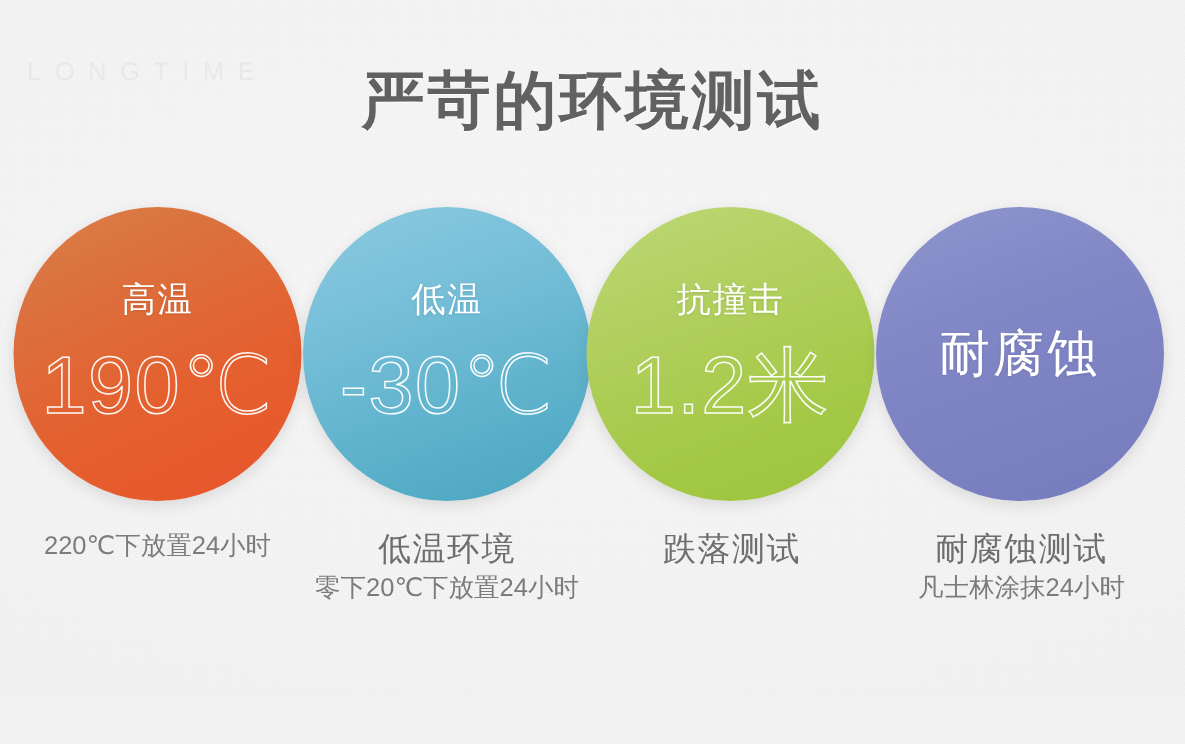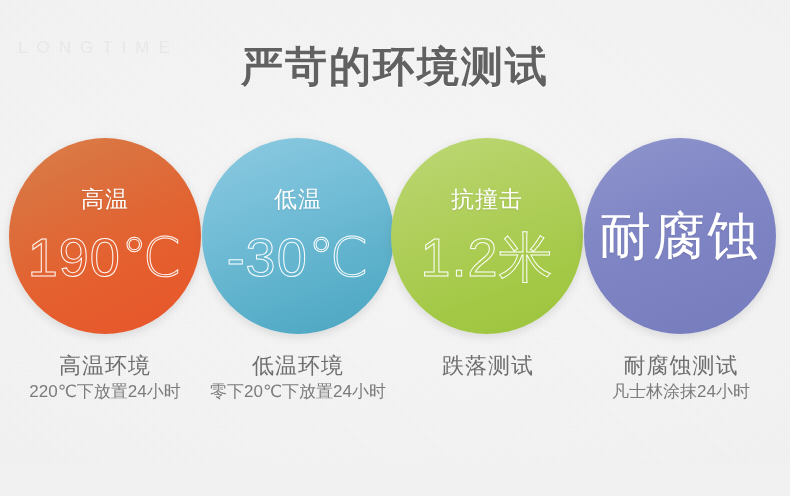--- a/index.html
+++ b/index.html
@@ -109,21 +109,21 @@
     line-height: 58px;
     font-weight: 200;
     letter-spacing: 1px;
     color: transparent;
     -webkit-text-stroke: 1px rgba(255,255,255,0.95);
     text-stroke: 1px rgba(255,255,255,0.95);
   }
 
   
   .circle.c4 .circle-label {
-    font-size: 52px;
+    font-size: 34px;
     line-height: 48px;
     margin-bottom: 0;
     letter-spacing: 2px;
   }
 
   #captions-row {
     position: absolute;
     top: 352px;
     left: 0;
     width: 790px;
@@ -190,21 +190,20 @@
     <div class="circle c4">
       <div class="circle-label">耐腐蚀</div>
 
     </div>
 
   </div>
 
   <div id="captions-row">
 
     <div class="caption p1">
-      <div class="caption-title">高温环境</div>
       <div class="caption-sub">
         <span>220℃下放置24小时</span>
         
       </div>
     </div>
 
     <div class="caption p2">
       <div class="caption-title">低温环境</div>
       <div class="caption-sub">
         <span>零下20℃下放置24小时</span>

